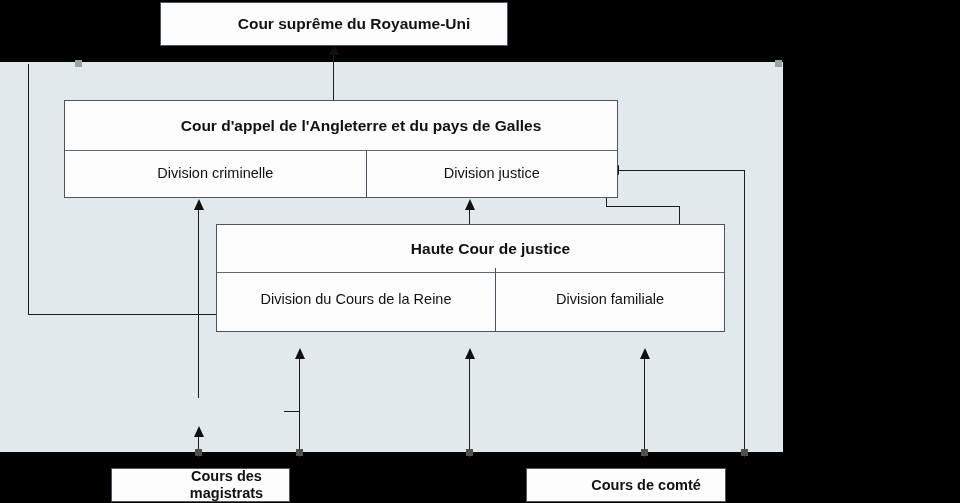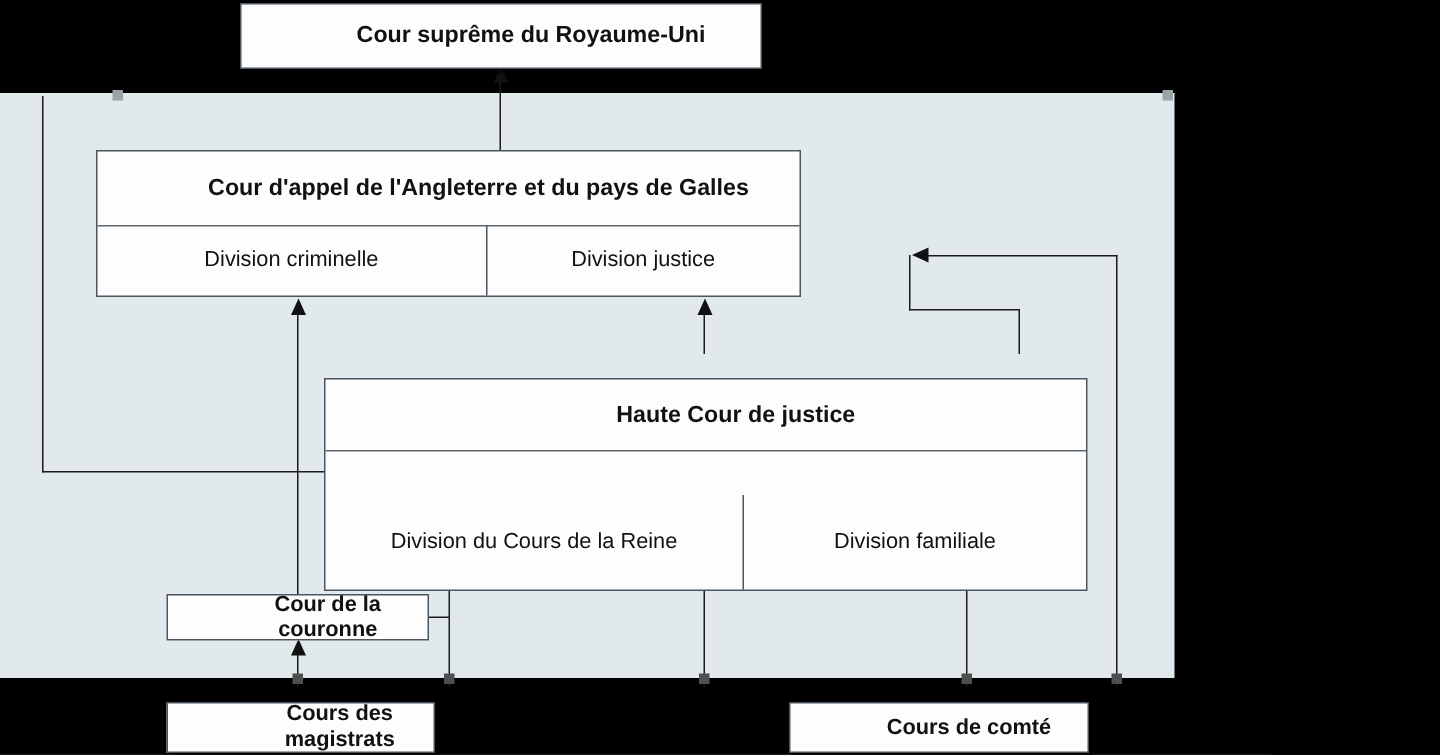--- a/index.html
+++ b/index.html
@@ -77,45 +77,42 @@
   <div class="handle" style="left:466px;top:449px;"></div>
 
   <div class="ln vl" style="left:644px;top:355px;height:103px;"></div>
   <div class="arrow-up" style="left:640px;top:348px;"></div>
   <div class="handle" style="left:641px;top:449px;"></div>
 
   <div class="box shadowbox" style="left:160px;top:2px;width:348px;height:44px;">
     <div class="title">Cour suprême du Royaume-Uni</div>
   </div>
 
-  <div class="box" style="left:64px;top:100px;width:470px;height:98px;">
+  <div class="box" style="left:64px;top:100px;width:554px;height:98px;">
     <div class="hdr-row" style="height:49px;">
       <span class="title">Cour d'appel de l'Angleterre et du pays de Galles</span>
     </div>
     <div class="split" style="top:49px;"></div>
     <div class="div-row" style="height:47px;">
       <div class="cell">Division criminelle</div>
       <div class="cell">Division justice</div>
     </div>
   </div>
 
-  <div class="box" style="left:216px;top:252px;width:509px;height:142px;">
+  <div class="box" style="left:216px;top:224px;width:509px;height:108px;">
     <div class="hdr-row" style="height:47px;">
       <span class="title">Haute Cour de justice</span>
     </div>
     <div class="split" style="top:47px;"></div>
     <div class="div-row" style="height:63px;">
       <div class="cell">Division du Cours de la Reine</div>
       <div class="cell">Division familiale</div>
     </div>
   </div>
 
-  <div class="box" style="left:111px;top:396px;width:175px;height:31px;">
-    <div class="title" style="font-size:14.5px;">Cour de la couronne</div>
-  </div>
 
   <div class="box shadowbox" style="left:111px;top:468px;width:179px;height:34px;padding-left:12px;">
     <div class="title" style="font-size:14.5px;">Cours des magistrats</div>
   </div>
 
   <div class="box shadowbox" style="left:526px;top:468px;width:200px;height:34px;">
     <div class="title" style="font-size:14.5px;">Cours de comté</div>
   </div>
 
 </div>

